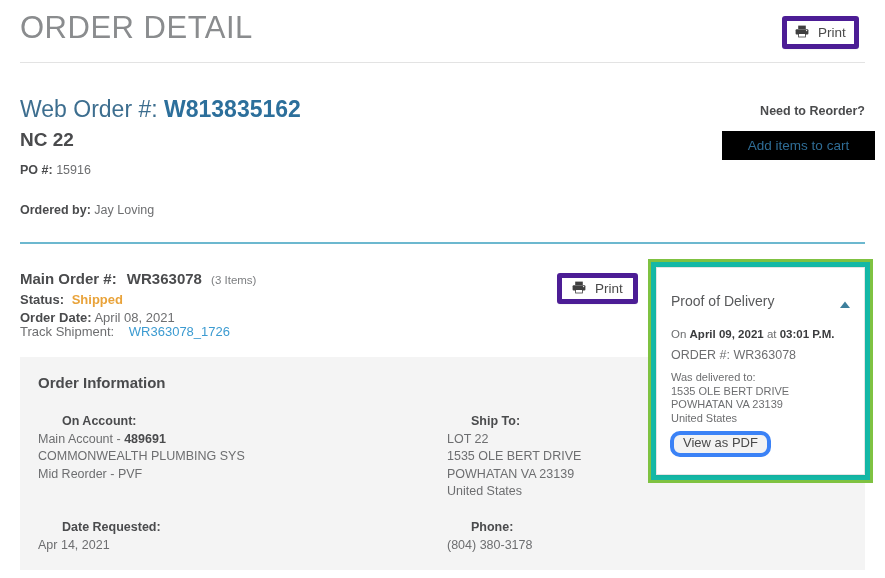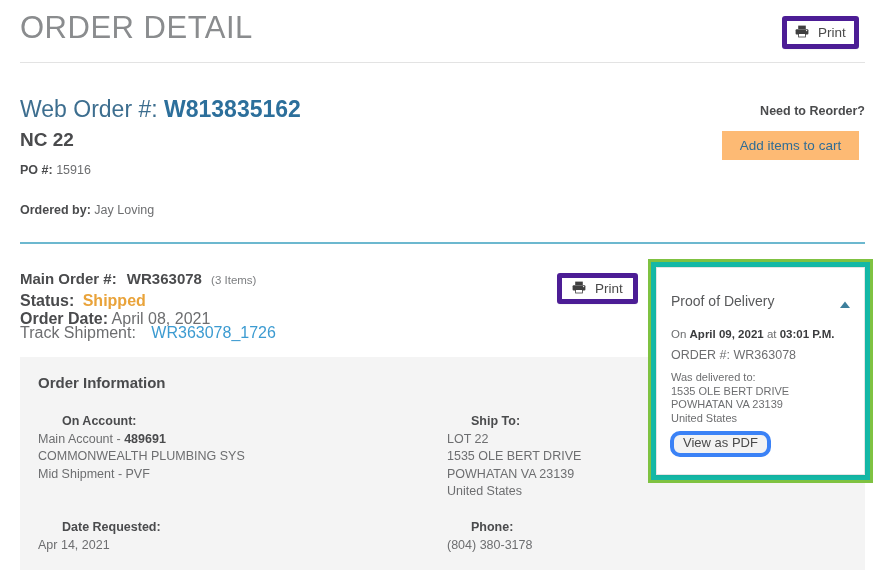--- a/index.html
+++ b/index.html
@@ -102,24 +102,24 @@
     top: 104px;
     font-size: 12.5px;
     font-weight: 700;
     color: #4a4b4d;
     white-space: nowrap;
   }
   .add-cart-btn {
     position: absolute;
     left: 722px;
     top: 131px;
-    width: 137px;
+    width: 153px;
     height: 29px;
     box-sizing: border-box;
-    background: #fdba74;
+    background: #000000;
     color: #2f6d96;
     font-size: 13.5px;
     display: flex;
     align-items: center;
     justify-content: center;
     border: none;
     cursor: pointer;
     white-space: nowrap;
   }
 
@@ -146,21 +146,21 @@
   .main-order .items {
     font-size: 11.5px;
     font-weight: 400;
     color: #7c7e80;
     margin-left: 5px;
   }
 
   .mo-line {
     position: absolute;
     left: 20px;
-    font-size: 16px;
+    font-size: 13px;
     color: #6d6e70;
     white-space: nowrap;
   }
   .mo-line b { color: #4a4b4d; font-weight: 700; }
   #mo-status { top: 292px; }
   #mo-date   { top: 310px; }
   #mo-track  { top: 324px; }
   .status-val { color: #e9a33a; font-weight: 700; margin-left: 4px; }
   .track-link { color: #3c9bd1; margin-left: 11px; cursor: pointer; }
 
@@ -344,21 +344,21 @@
     <span>Print</span>
   </div>
 
   <div class="info-panel"></div>
   <div class="info-title">Order Information</div>
 
   <div class="fld" id="f-account">
     <span class="lbl">On Account:</span>
     <span class="val"><span>Main Account - </span><b>489691</b></span>
     <span class="val">COMMONWEALTH PLUMBING SYS</span>
-    <span class="val">Mid Shipment - PVF</span>
+    <span class="val">Mid Reorder - PVF</span>
   </div>
 
   <div class="fld" id="f-shipto">
     <span class="lbl">Ship To:</span>
     <span class="val">LOT 22</span>
     <span class="val">1535 OLE BERT DRIVE</span>
     <span class="val">POWHATAN VA 23139</span>
     <span class="val">United States</span>
   </div>
 

